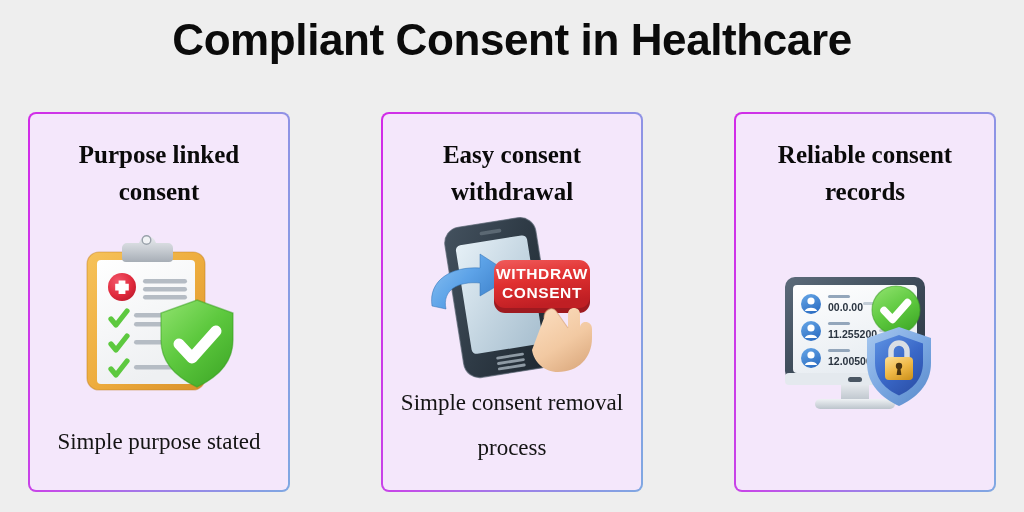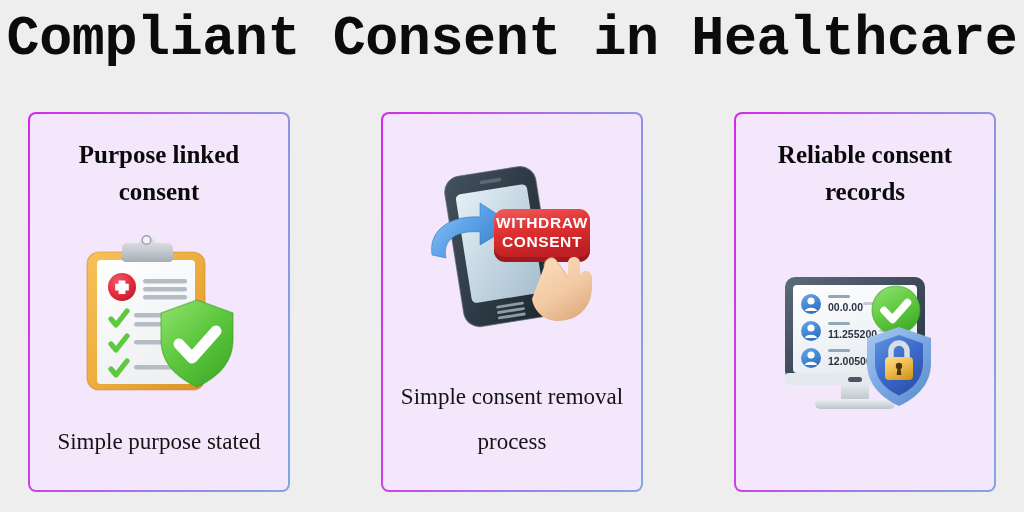--- a/index.html
+++ b/index.html
@@ -15,23 +15,23 @@
     position: relative;
   }
 
   
   .page-title {
     position: absolute;
     top: 8px;
     left: 0;
     width: 1024px;
     text-align: center;
-    font-family: Liberation Mono, monospace;
+    font-family: Liberation Sans, sans-serif;
     font-weight: bold;
-    font-size: 55px;
+    font-size: 44px;
     letter-spacing: -0.4px;
     color: #0b0b0b;
     line-height: 64px;
     white-space: nowrap;
   }
 
   
   .cards {
     position: absolute;
     top: 112px;
@@ -166,20 +166,21 @@
           <path d="M128 70 l36 13 v27 c0 24 -17 38 -36 47 c-19 -9 -36 -23 -36 -47 V83 z" fill="none" stroke="#39a024" stroke-width="1.4" opacity="0.5"></path>
           <path d="M110 114 l13 14 l24 -27" fill="none" stroke="#ffffff" stroke-width="11" stroke-linecap="round" stroke-linejoin="round"></path>
         </svg>
       </div>
     </div>
 
     <div class="card-caption">Simple purpose stated</div>
   </div>
 
   <div class="card">
+    <div class="card-title">Easy consent withdrawal</div>
 
     <div class="card-figure">
       <div class="icon-stage">
         <svg width="180" height="170" viewBox="0 0 180 170">
           <defs>
             <linearGradient id="c2body" x1="0" y1="0" x2="1" y2="1">
               <stop offset="0" stop-color="#44525f"></stop>
               <stop offset="0.5" stop-color="#2e3a45"></stop>
               <stop offset="1" stop-color="#1d262e"></stop>
             </linearGradient>

